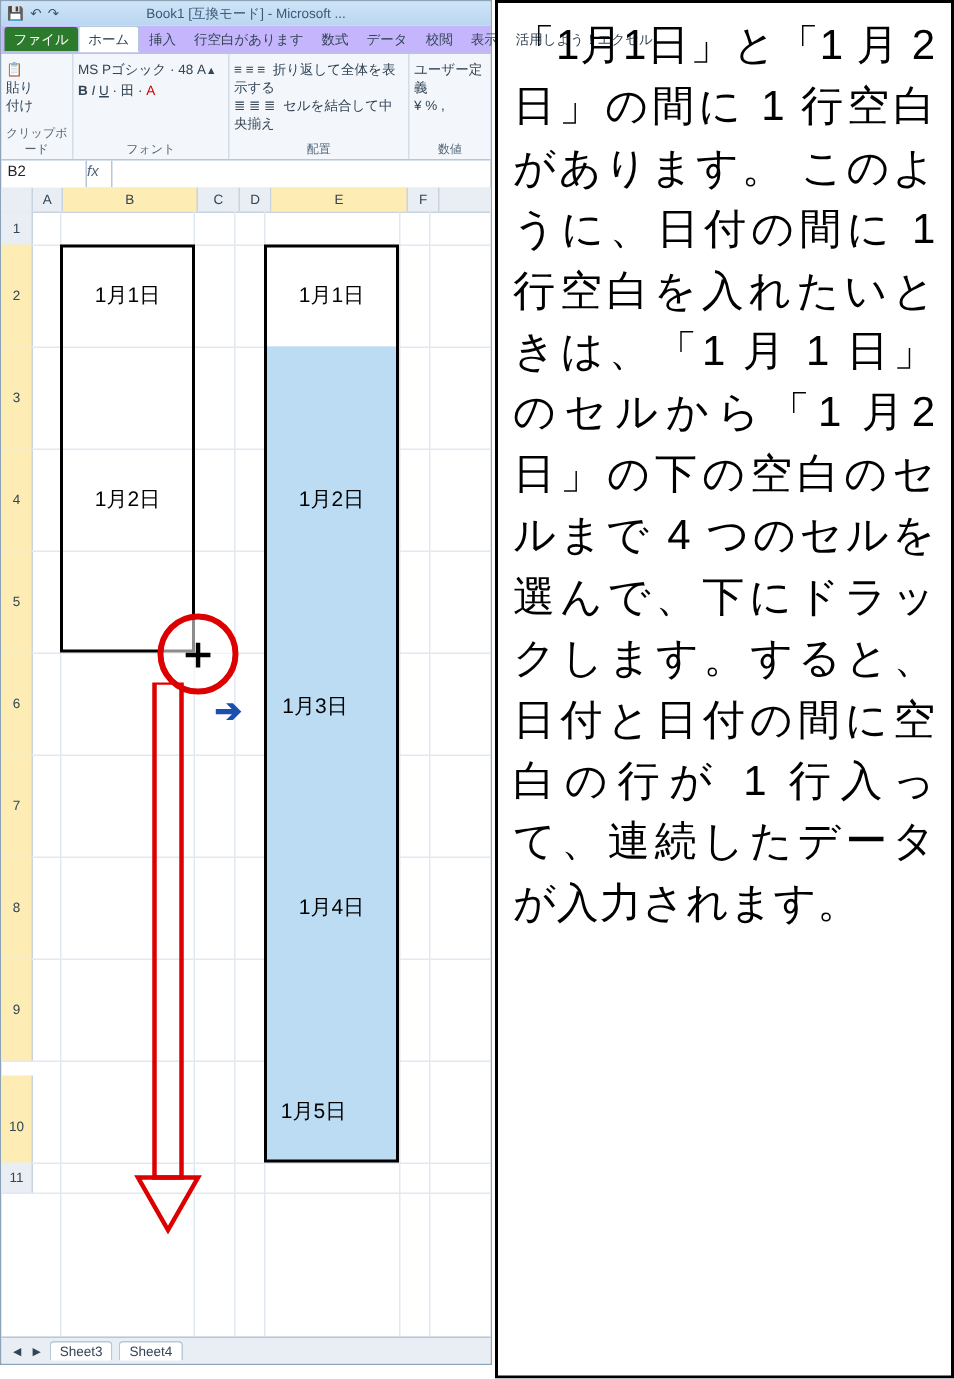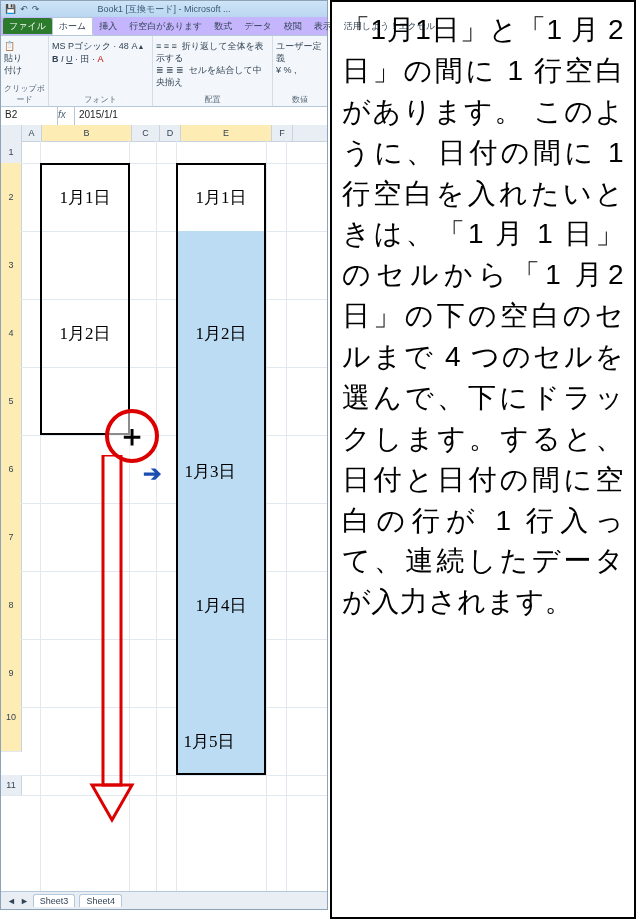--- a/index.html
+++ b/index.html
@@ -35,21 +35,21 @@
   .ch.sel{background:#fdecb3;}
   
   .rows{position:absolute;left:0;top:16px;right:0;bottom:0;}
   .row-hdr{position:absolute;left:0;width:20px;background:#e9eef5;border-right:1px solid #c8d3df;border-bottom:1px solid #e2e8ef;font-size:9px;color:#345;text-align:center;}
   .row-hdr.sel{background:#fdecb3;}
   .gridlines{position:absolute;left:20px;top:0;right:0;bottom:0;}
   .vline{position:absolute;top:0;bottom:0;border-left:1px solid #e2e8ef;}
   .hline{position:absolute;left:0;right:0;border-top:1px solid #e2e8ef;}
 
   
-  .cell{position:absolute;font-size:17px;font-family:Liberation Serif, serif;color:#000;display:flex;align-items:center;justify-content:center;box-sizing:border-box;}
+  .cell{position:absolute;font-size:14px;font-family:Liberation Sans, sans-serif;color:#000;display:flex;align-items:center;justify-content:center;box-sizing:border-box;}
   .range-b{position:absolute;border:2px solid #000;box-sizing:border-box;}
   .range-e{position:absolute;border:2px solid #000;box-sizing:border-box;}
   .e-fill{position:absolute;background:#bcdcf4;box-sizing:border-box;}
 
   .fill-handle{position:absolute;width:46px;height:46px;border:4px solid #d00;border-radius:50%;background:rgba(255,255,255,0.55);display:flex;align-items:center;justify-content:center;}
   .fill-handle .plus{font-size:30px;font-weight:900;color:#000;line-height:1;}
   .big-arrow{position:absolute;}
   .small-arrow{position:absolute;color:#1a4fb0;font-size:22px;font-weight:bold;}
 
   .sheet-tabs{position:absolute;left:0;right:0;bottom:0;height:17px;background:#e9eef5;border-top:1px solid #b5c8da;font-size:9px;color:#345;display:flex;align-items:center;gap:4px;padding-left:6px;}
@@ -104,21 +104,20 @@
           <div class="bits">
             ≡ ≡ ≡ &nbsp;<span>折り返して全体を表示する</span><br>
             ≣ ≣ ≣ &nbsp;<span>セルを結合して中央揃え</span>
           </div>
           <div class="grp-label">配置</div>
         </div>
       </div>
       <div class="formula-bar">
         <div class="name-box">B2</div>
         <div class="fx">fx</div>
-        <div class="formula-input">2015/1/1</div>
       </div>
 
       <div class="grid-area">
 
         <div class="col-headers">
           <div class="corner"></div>
           <div class="ch" style="width:19px">A</div>
           <div class="ch sel" style="width:89px">B</div>
           <div class="ch" style="width:27px">C</div>
           <div class="ch" style="width:20px">D</div>
@@ -130,21 +129,21 @@
 
           <div class="row-hdr" style="top:0;height:22px;line-height:22px">1</div>
           <div class="row-hdr sel" style="top:22px;height:68px;line-height:68px">2</div>
           <div class="row-hdr sel" style="top:90px;height:68px;line-height:68px">3</div>
           <div class="row-hdr sel" style="top:158px;height:68px;line-height:68px">4</div>
           <div class="row-hdr sel" style="top:226px;height:68px;line-height:68px">5</div>
           <div class="row-hdr sel" style="top:294px;height:68px;line-height:68px">6</div>
           <div class="row-hdr sel" style="top:362px;height:68px;line-height:68px">7</div>
           <div class="row-hdr sel" style="top:430px;height:68px;line-height:68px">8</div>
           <div class="row-hdr sel" style="top:498px;height:68px;line-height:68px">9</div>
-          <div class="row-hdr sel" style="top:542px;height:68px;line-height:68px">10</div>
+          <div class="row-hdr sel" style="top:576px;height:68px;line-height:68px">10</div>
           <div class="row-hdr" style="top:634px;height:20px;line-height:20px">11</div>
 
           <div class="gridlines">
             <div class="vline" style="left:19px"></div>
             <div class="vline" style="left:108px"></div>
             <div class="vline" style="left:135px"></div>
             <div class="vline" style="left:155px"></div>
             <div class="vline" style="left:245px"></div>
             <div class="vline" style="left:265px"></div>
             <div class="hline" style="top:22px"></div>

